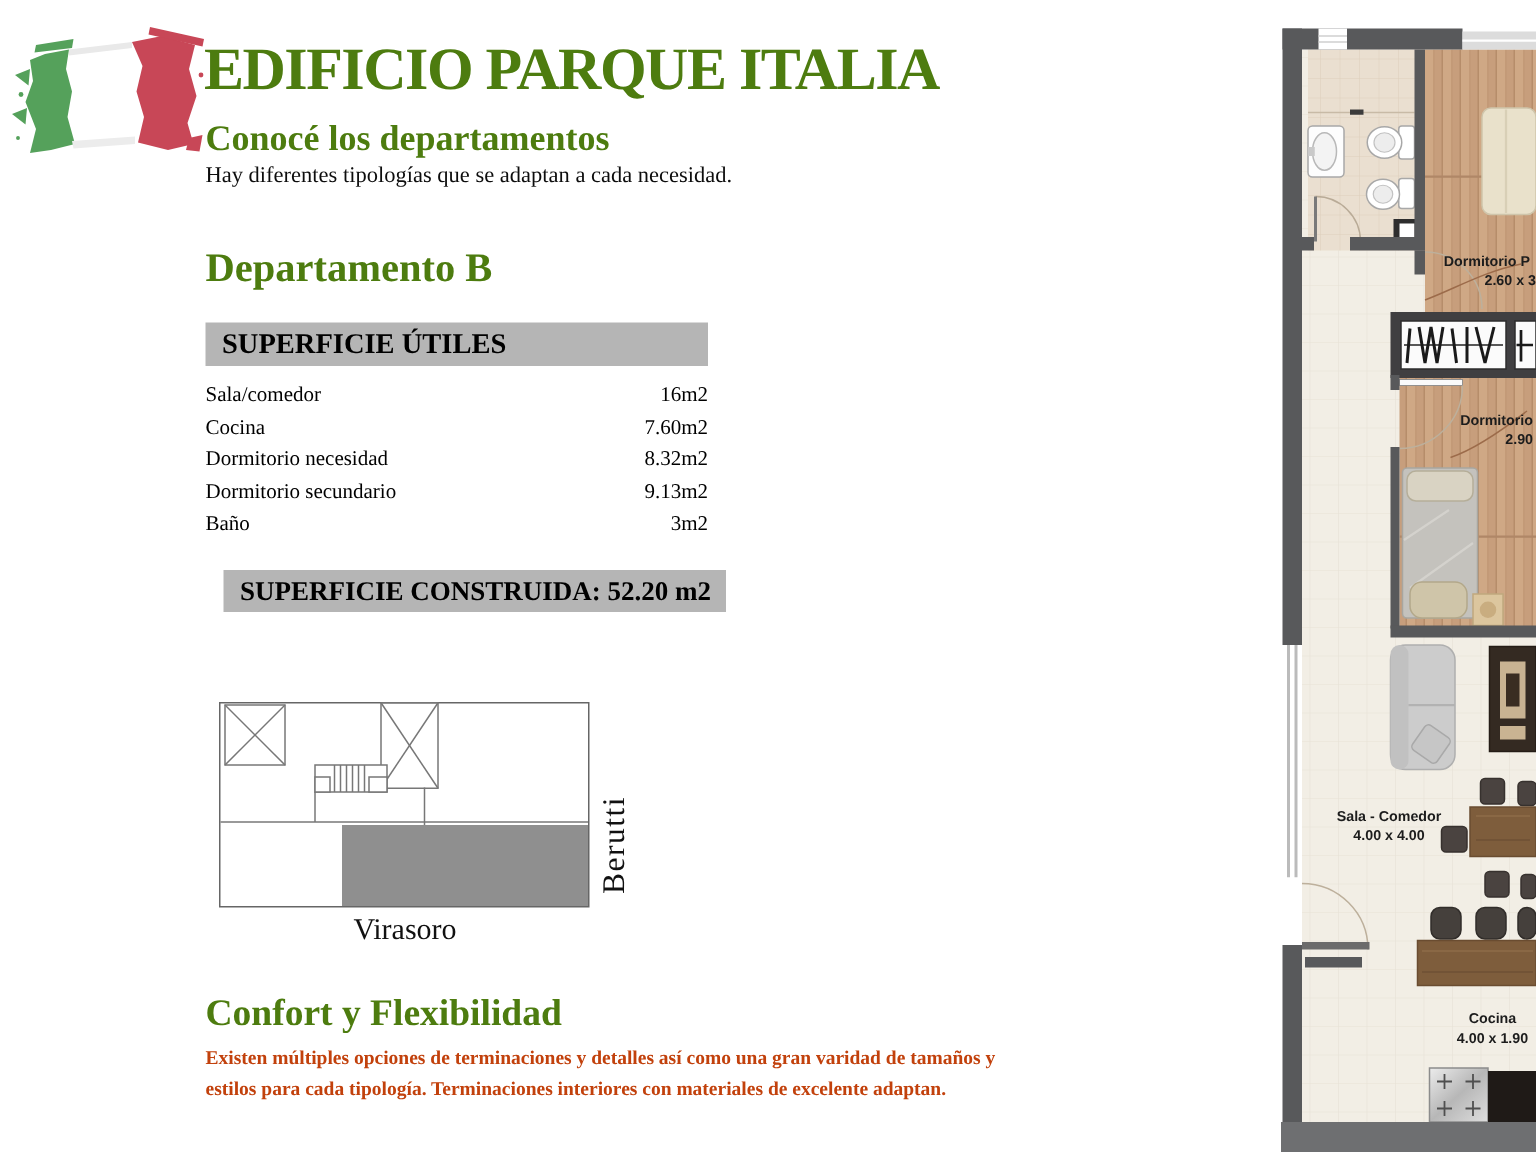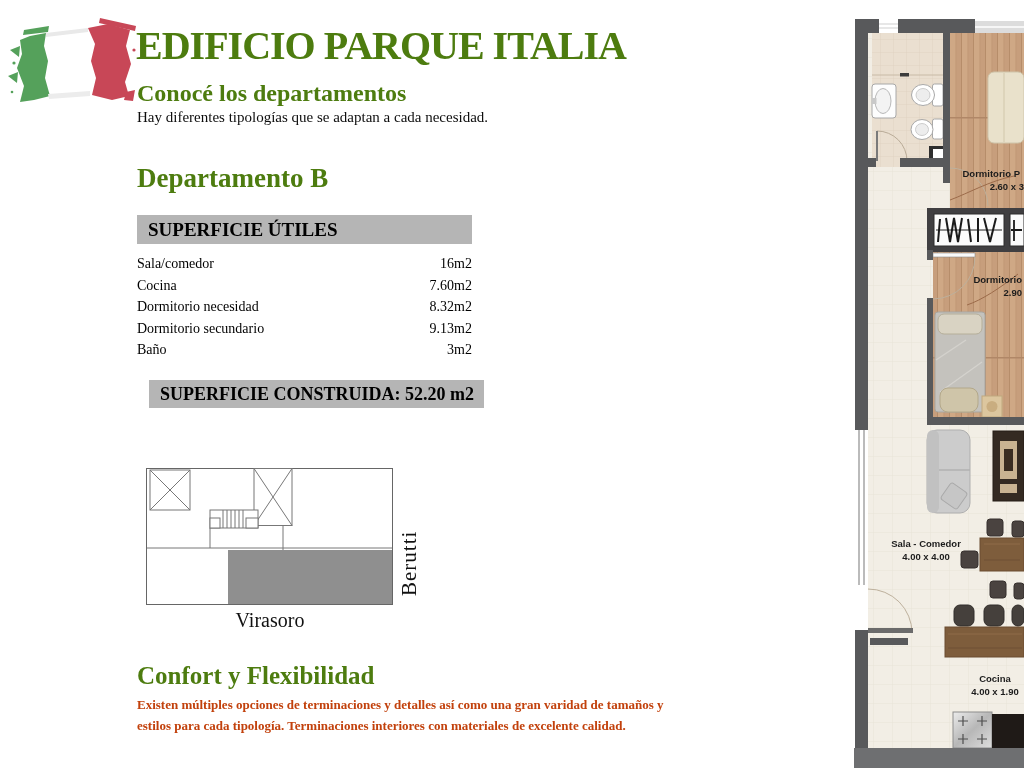--- a/index.html
+++ b/index.html
@@ -109,21 +109,21 @@
   <line x1="137" y1="59" x2="137" y2="84" stroke="#777" stroke-width="1"></line>
   <line x1="1" y1="82" x2="246" y2="82" stroke="#777" stroke-width="1"></line>
   <rect x="82" y="84" width="164" height="54" fill="#8f8f8f"></rect>
 </svg>
 <div class="abs street-right">Berutti</div>
 <div class="abs street-bottom">Virasoro</div>
 
 <div class="abs confort-title red">Confort y Flexibilidad</div>
 <div class="abs confort-body">
   <div>Existen múltiples opciones de terminaciones y detalles así como una gran varidad de tamaños y</div>
-  <div>estilos para cada tipología. Terminaciones interiores con materiales de excelente calidad.</div>
+  <div>estilos para cada tipología. Terminaciones interiores con materiales de excelente adaptan.</div>
 </div>
 
 <svg class="abs plan" width="170" height="768" viewBox="0 0 170 768">
   <defs>
     <pattern id="tile" patternUnits="userSpaceOnUse" width="19" height="19">
       <path d="M19 0H0V19" fill="none" stroke="#e7e2d6" stroke-width="0.8"></path>
     </pattern>
     <pattern id="btile" patternUnits="userSpaceOnUse" width="13" height="13">
       <path d="M13 0H0V13" fill="none" stroke="#ddcfbc" stroke-width="0.7"></path>
     </pattern>

